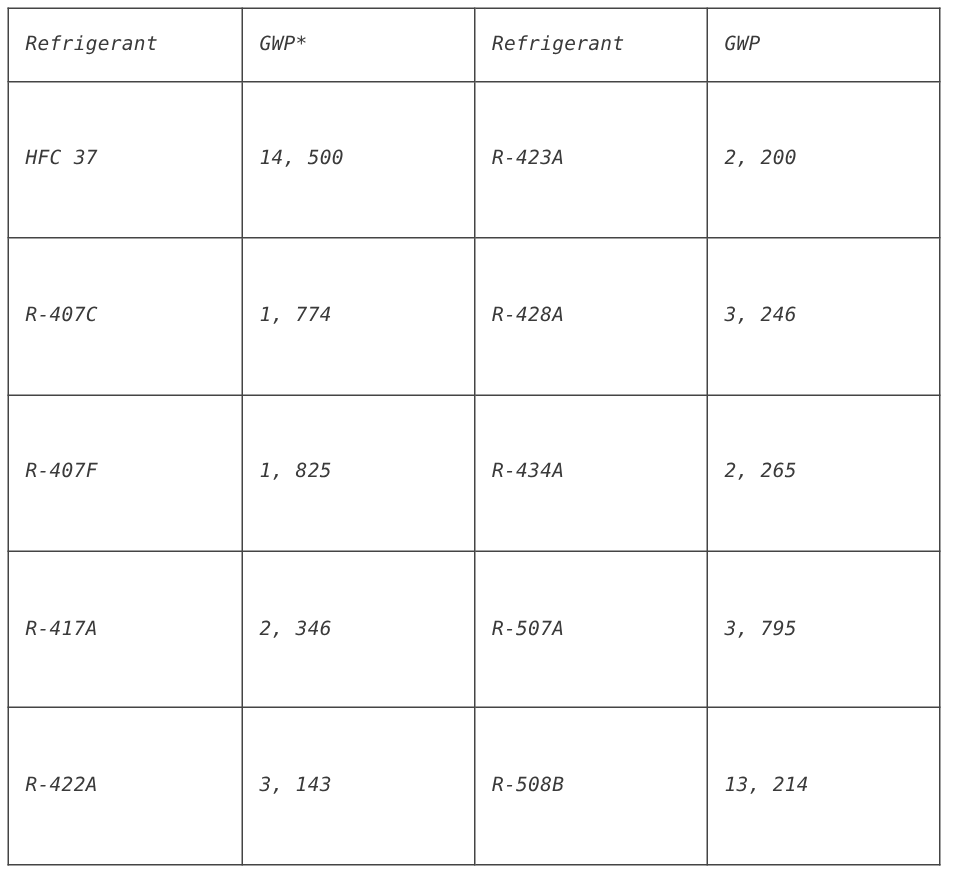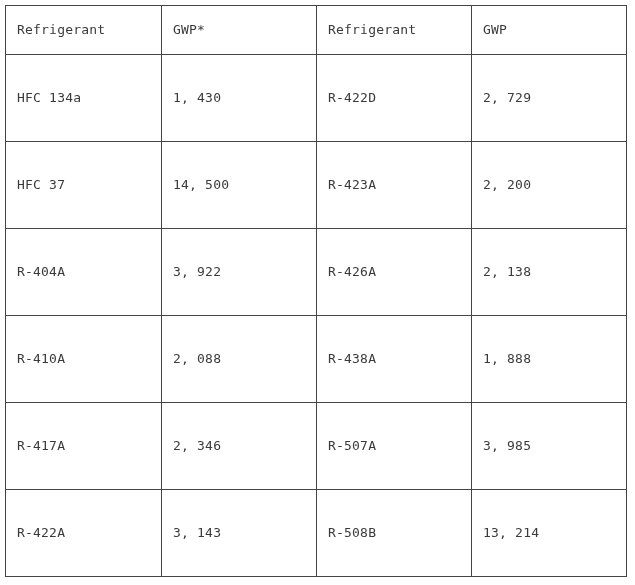--- a/index.html
+++ b/index.html
@@ -42,20 +42,21 @@
     text-align: left;
     vertical-align: middle;
     font-weight: normal;
     font-size: 13px;
     line-height: 16px;
     letter-spacing: 0.2px;
     color: #3a3a3a;
     height: 47.6px;
     white-space: nowrap;
     overflow: hidden;
+    font-style: italic;
   }
   table.gwp-table thead th {
     font-weight: normal;
   }
 </style>
 </head>
 <body>
 
 <div id="gwp-table-wrap">
   <table class="gwp-table">
@@ -68,48 +69,42 @@
     <thead>
       <tr id="header-row">
           <th>Refrigerant</th>
           <th>GWP*</th>
           <th>Refrigerant</th>
           <th>GWP</th>
         </tr>
     </thead>
     <tbody id="table-body">
         <tr>
-          <td>HFC 134a</td>
-          <td>1, 430</td>
-          <td>R-422D</td>
-          <td>2, 729</td>
-        </tr>
-        <tr>
           <td>HFC 37</td>
           <td>14, 500</td>
           <td>R-423A</td>
           <td>2, 200</td>
         </tr>
         <tr>
-          <td>R-404A</td>
-          <td>3, 922</td>
-          <td>R-426A</td>
-          <td>2, 138</td>
+          <td>R-407C</td>
+          <td>1, 774</td>
+          <td>R-428A</td>
+          <td>3, 246</td>
         </tr>
         <tr>
-          <td>R-410A</td>
-          <td>2, 088</td>
-          <td>R-438A</td>
-          <td>1, 888</td>
+          <td>R-407F</td>
+          <td>1, 825</td>
+          <td>R-434A</td>
+          <td>2, 265</td>
         </tr>
         <tr>
           <td>R-417A</td>
           <td>2, 346</td>
           <td>R-507A</td>
-          <td>3, 985</td>
+          <td>3, 795</td>
         </tr>
         <tr>
           <td>R-422A</td>
           <td>3, 143</td>
           <td>R-508B</td>
           <td>13, 214</td>
         </tr>
       </tbody>
   </table>
 </div>

